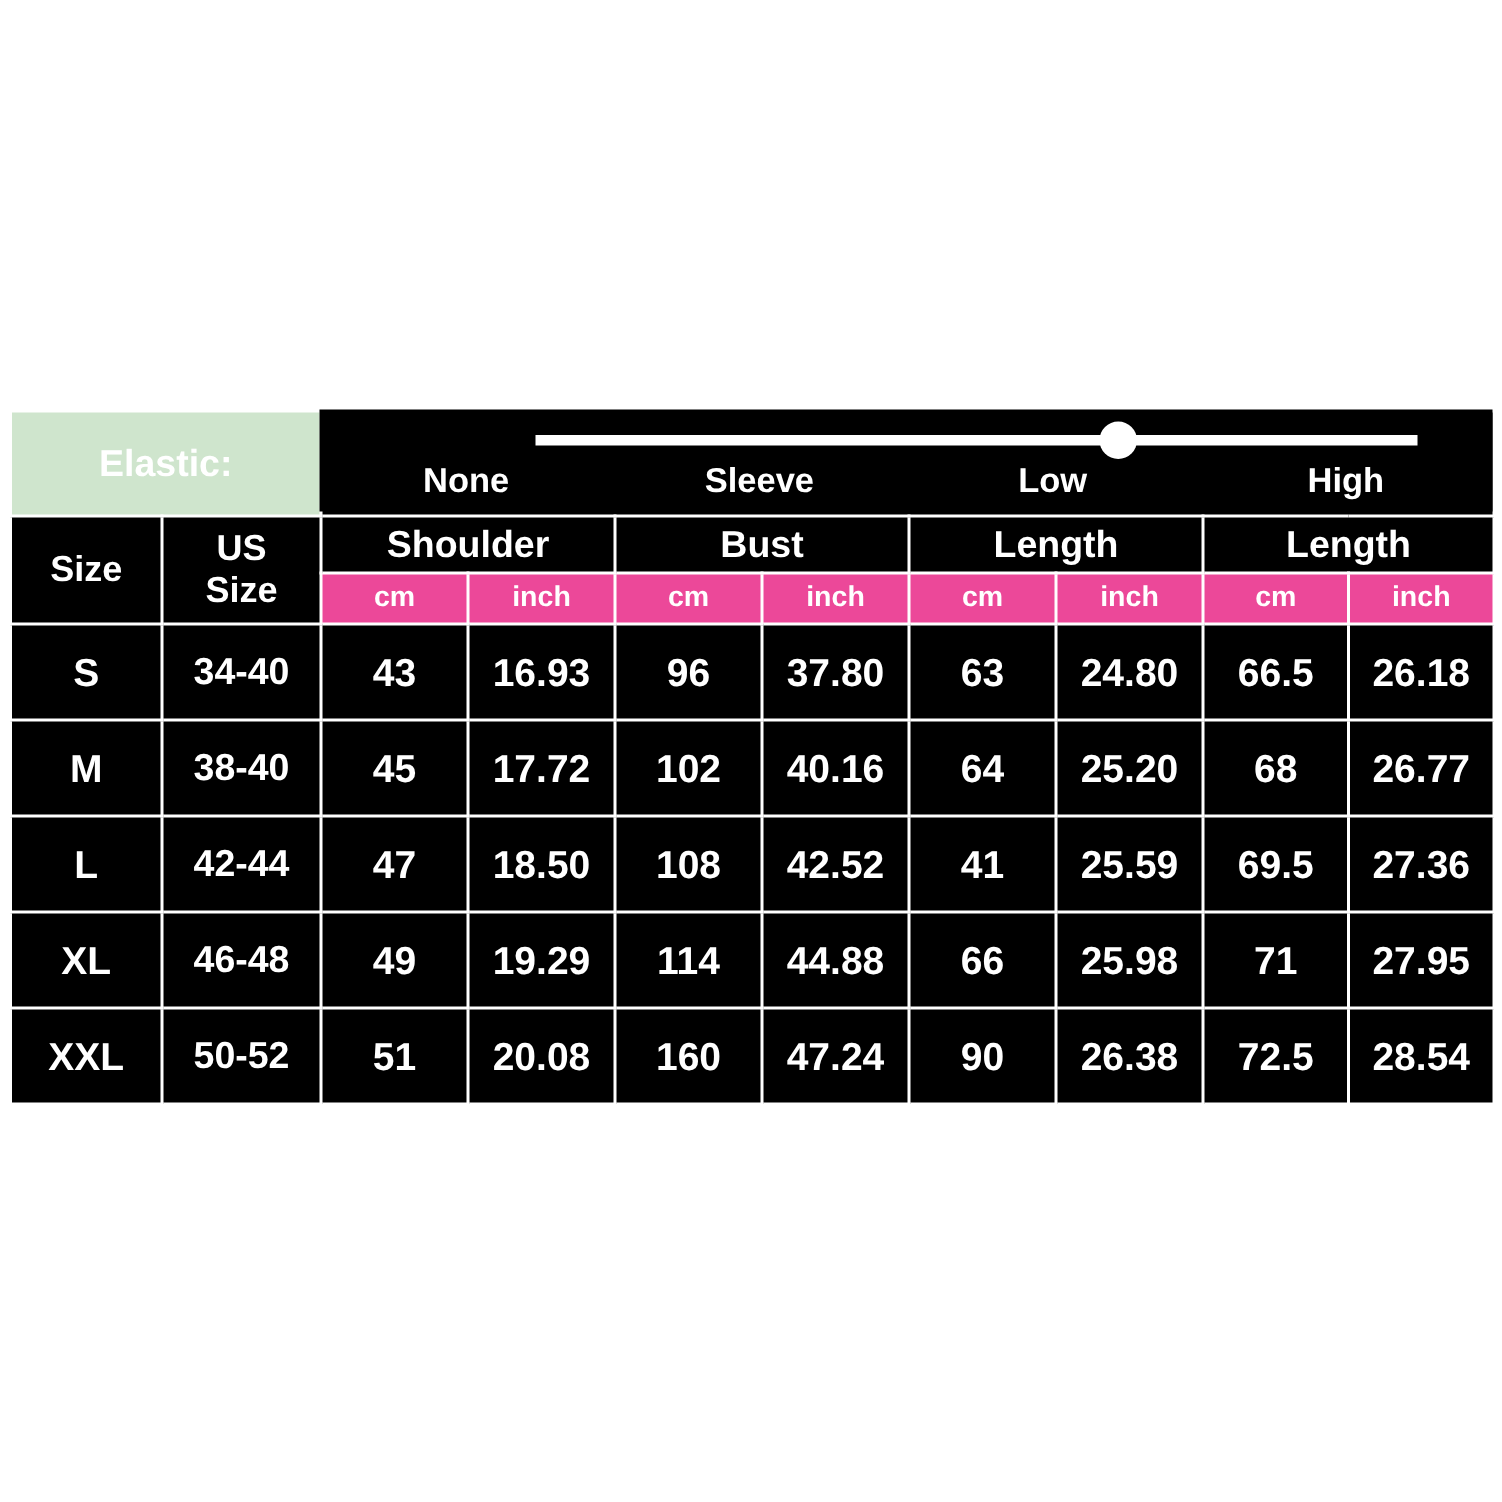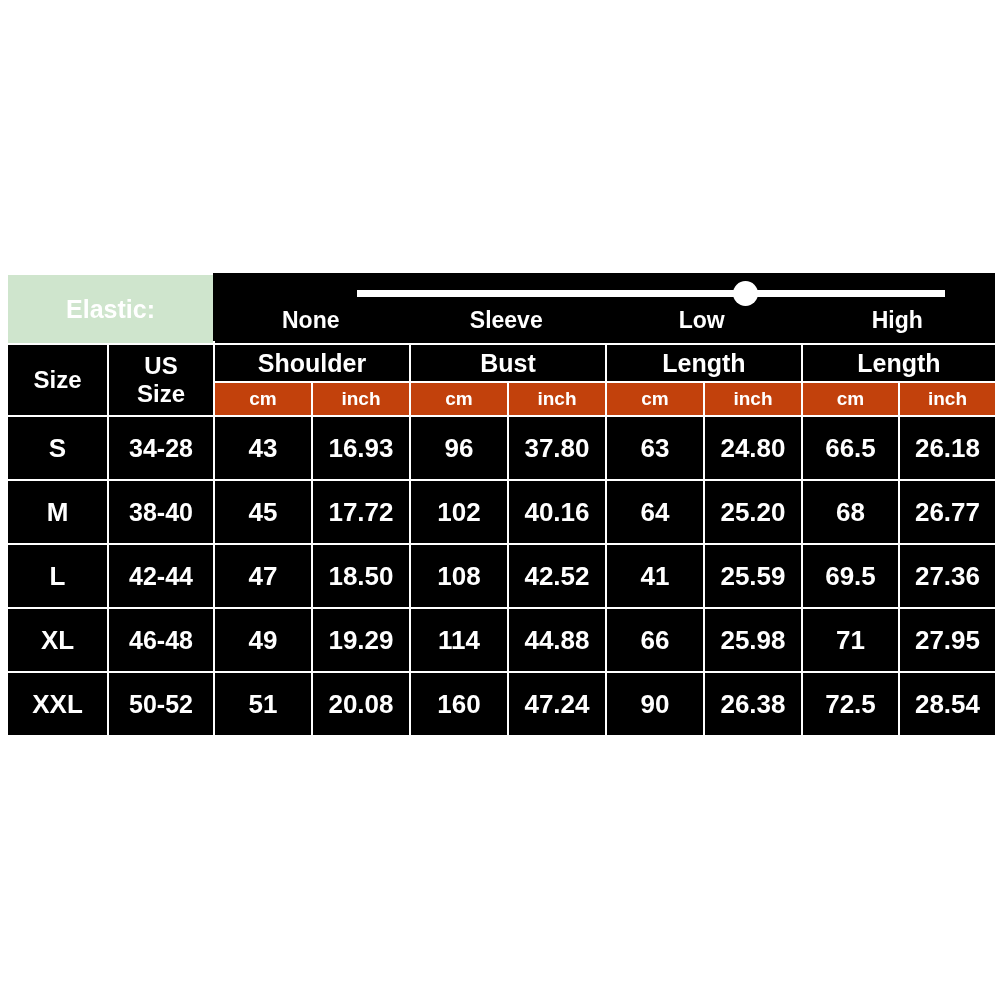--- a/index.html
+++ b/index.html
@@ -60,21 +60,21 @@
   }
   .grouphdr {
     background: #000000;
     color: #ffffff;
     font-size: 25px;
     font-weight: bold;
     height: 36px;
     margin-top: 24px;
   }
   .unit {
-    background: #c2410c;
+    background: #ec4899;
     color: #ffffff;
     font-size: 19px;
     font-weight: bold;
     height: 32px;
   }
   .corner-size, .corner-ussize {
     background: #000000;
     color: #ffffff;
     font-size: 24px;
     font-weight: bold;
@@ -186,21 +186,21 @@
           <td class="unit">cm</td>
           <td class="unit">inch</td>
           <td class="unit">cm</td>
           <td class="unit">inch</td>
           <td class="unit">cm</td>
           <td class="unit">inch</td>
         </tr>
 
         <tr class="body-row">
           <td class="c-size">S</td>
-          <td class="c-us">34-28</td>
+          <td class="c-us">34-40</td>
           <td class="c-val">43</td>
           <td class="c-val">16.93</td>
           <td class="c-val">96</td>
           <td class="c-val">37.80</td>
           <td class="c-val">63</td>
           <td class="c-val">24.80</td>
           <td class="c-val">66.5</td>
           <td class="c-val">26.18</td>
         </tr>
         <tr class="body-row">

